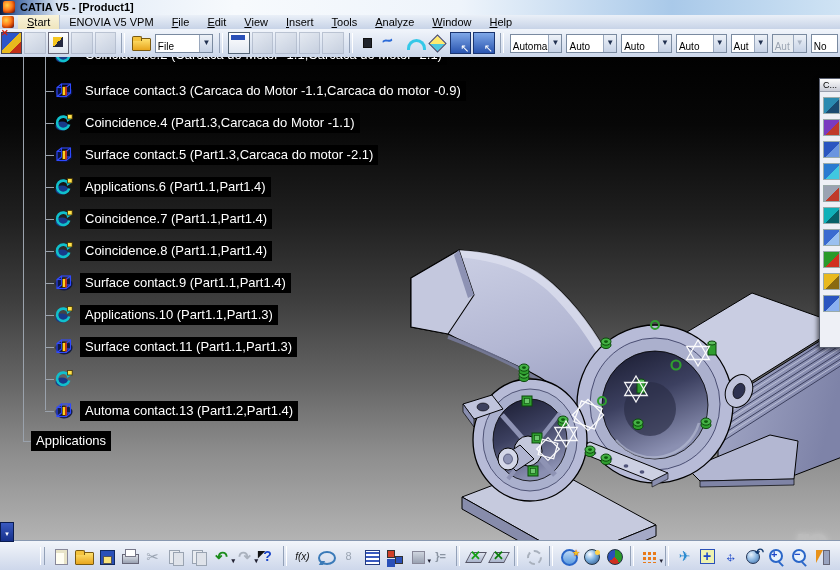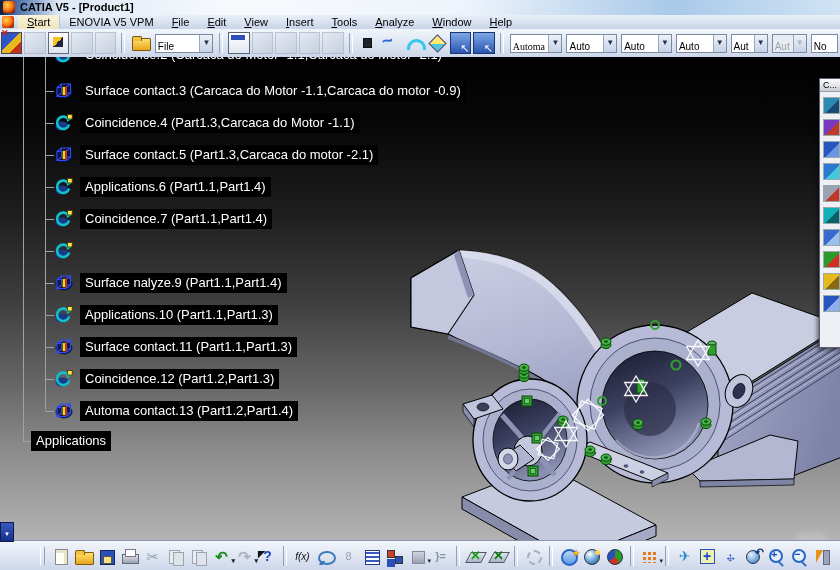--- a/index.html
+++ b/index.html
@@ -166,21 +166,21 @@
     <span class="ticon t-gray"></span>
     <span class="ticon t-gray"></span>
     <span class="tsep"></span>
     <span class="ticon t-dot"></span>
     <span class="ticon t-spline"></span>
     <span class="ticon t-arc"></span>
     <span class="ticon t-surf"></span>
     <span class="ticon t-catalog"></span>
     <span class="ticon t-catalog"></span>
     <span class="tsep"></span>
-    <span class="combo" style="width: 52px; font-family: Liberation Serif, serif;">
+    <span class="combo" style="width: 52px;">
       <span class="cval">Automa</span>
       <span class="cbtn">▼</span>
     </span>
     <span class="combo" style="width: 50px;">
       <span class="cval">Auto</span>
       <span class="cbtn">▼</span>
     </span>
     <span class="combo" style="width: 50px;">
       <span class="cval">Auto</span>
       <span class="cbtn">▼</span>
@@ -295,39 +295,40 @@
         </div>
         <div>
           <div class="tree-tick" style="left: 45px; top: 194px; width: 9px;"></div>
           <div class="tree-row" style="left: 54px; top: 183px;">
             <span class="tree-icon"><svg width="20" height="20" viewBox="0 0 20 20">
                 <ellipse cx="8" cy="13" rx="6.5" ry="4.5" fill="#173a8a"></ellipse>
                 <path d="M14.5 6.5 A6.2 6.2 0 1 0 15.2 11.5" fill="none" stroke="#10c0cc" stroke-width="2.6"></path>
                 <polygon points="12.5,3.2 18,5.8 13,9" fill="#10c0cc"></polygon>
                 <rect x="13.6" y="1.4" width="4.6" height="4.6" fill="#ffe24a" stroke="#403000" stroke-width="0.8"></rect>
               </svg></span>
+            <span class="tree-label">Coincidence.8 (Part1.1,Part1.4)</span>
           </div>
         </div>
         <div>
           <div class="tree-tick" style="left: 45px; top: 226px; width: 9px;"></div>
           <div class="tree-row" style="left: 54px; top: 215px;">
             <span class="tree-icon"><svg width="20" height="20" viewBox="0 0 20 20">
                 <ellipse cx="10" cy="11" rx="8.5" ry="6.5" fill="#0a1440" opacity="0.9"></ellipse>
                 <g stroke="#2f49ff" stroke-width="1.1" fill="none">
                   <rect x="3" y="6.5" width="9" height="9"></rect>
                   <rect x="7.5" y="3" width="9" height="9"></rect>
                   <line x1="3" y1="6.5" x2="7.5" y2="3"></line>
                   <line x1="12" y1="6.5" x2="16.5" y2="3"></line>
                   <line x1="3" y1="15.5" x2="7.5" y2="12"></line>
                   <line x1="12" y1="15.5" x2="16.5" y2="12"></line>
                 </g>
                 <rect x="8.2" y="5.5" width="3.2" height="9" fill="#ffd21e" stroke="#000" stroke-width="0.6"></rect>
                 <rect x="11.2" y="5.5" width="1.6" height="9" fill="#e03800"></rect>
               </svg></span>
-            <span class="tree-label">Surface nalyze.9 (Part1.1,Part1.4)</span>
+            <span class="tree-label">Surface contact.9 (Part1.1,Part1.4)</span>
           </div>
         </div>
         <div>
           <div class="tree-tick" style="left: 45px; top: 258px; width: 9px;"></div>
           <div class="tree-row" style="left: 54px; top: 247px;">
             <span class="tree-icon"><svg width="20" height="20" viewBox="0 0 20 20">
                 <ellipse cx="8" cy="13" rx="6.5" ry="4.5" fill="#173a8a"></ellipse>
                 <path d="M14.5 6.5 A6.2 6.2 0 1 0 15.2 11.5" fill="none" stroke="#10c0cc" stroke-width="2.6"></path>
                 <polygon points="12.5,3.2 18,5.8 13,9" fill="#10c0cc"></polygon>
                 <rect x="13.6" y="1.4" width="4.6" height="4.6" fill="#ffe24a" stroke="#403000" stroke-width="0.8"></rect>
@@ -356,21 +357,20 @@
         </div>
         <div>
           <div class="tree-tick" style="left: 45px; top: 322px; width: 9px;"></div>
           <div class="tree-row" style="left: 54px; top: 311px;">
             <span class="tree-icon"><svg width="20" height="20" viewBox="0 0 20 20">
                 <ellipse cx="8" cy="13" rx="6.5" ry="4.5" fill="#173a8a"></ellipse>
                 <path d="M14.5 6.5 A6.2 6.2 0 1 0 15.2 11.5" fill="none" stroke="#10c0cc" stroke-width="2.6"></path>
                 <polygon points="12.5,3.2 18,5.8 13,9" fill="#10c0cc"></polygon>
                 <rect x="13.6" y="1.4" width="4.6" height="4.6" fill="#ffe24a" stroke="#403000" stroke-width="0.8"></rect>
               </svg></span>
-            <span class="tree-label">Coincidence.12 (Part1.2,Part1.3)</span>
           </div>
         </div>
         <div>
           <div class="tree-tick" style="left: 45px; top: 354px; width: 9px;"></div>
           <div class="tree-row" style="left: 54px; top: 343px;">
             <span class="tree-icon"><svg width="20" height="20" viewBox="0 0 20 20">
                 <ellipse cx="10" cy="11" rx="8.5" ry="6.5" fill="#0a1440" opacity="0.9"></ellipse>
                 <g stroke="#2f49ff" stroke-width="1.1" fill="none">
                   <rect x="3" y="6.5" width="9" height="9"></rect>
                   <rect x="7.5" y="3" width="9" height="9"></rect>

